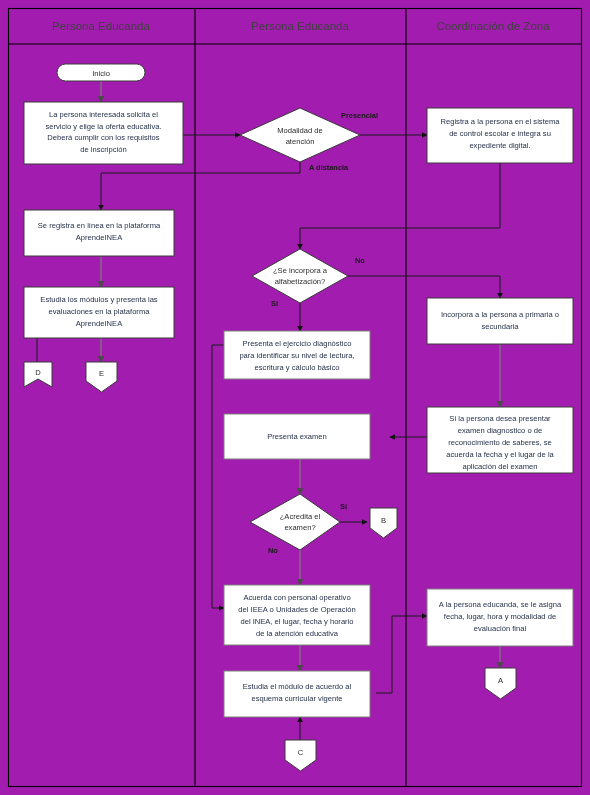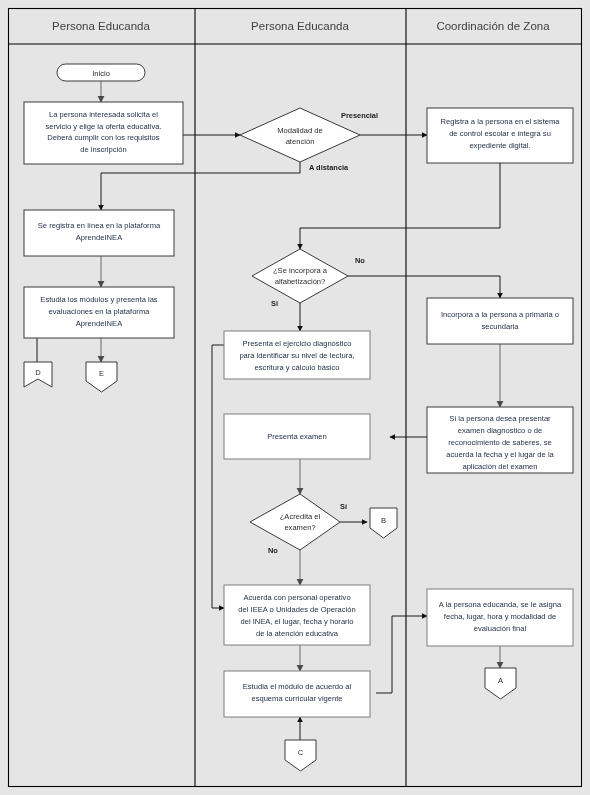--- a/index.html
+++ b/index.html
@@ -7,21 +7,21 @@
     padding: 0;
     background: #ffffff;
   }
   body {
     font-family: "Liberation Sans", sans-serif;
   }
   #page {
     position: relative;
     width: 590px;
     height: 795px;
-    background: #e5e5e5;
+    background: #a21caf;
     overflow: hidden;
   }
   #diagram {
     position: absolute;
     left: 0;
     top: 0;
     width: 590px;
     height: 795px;
   }
   .lane-header-text {

